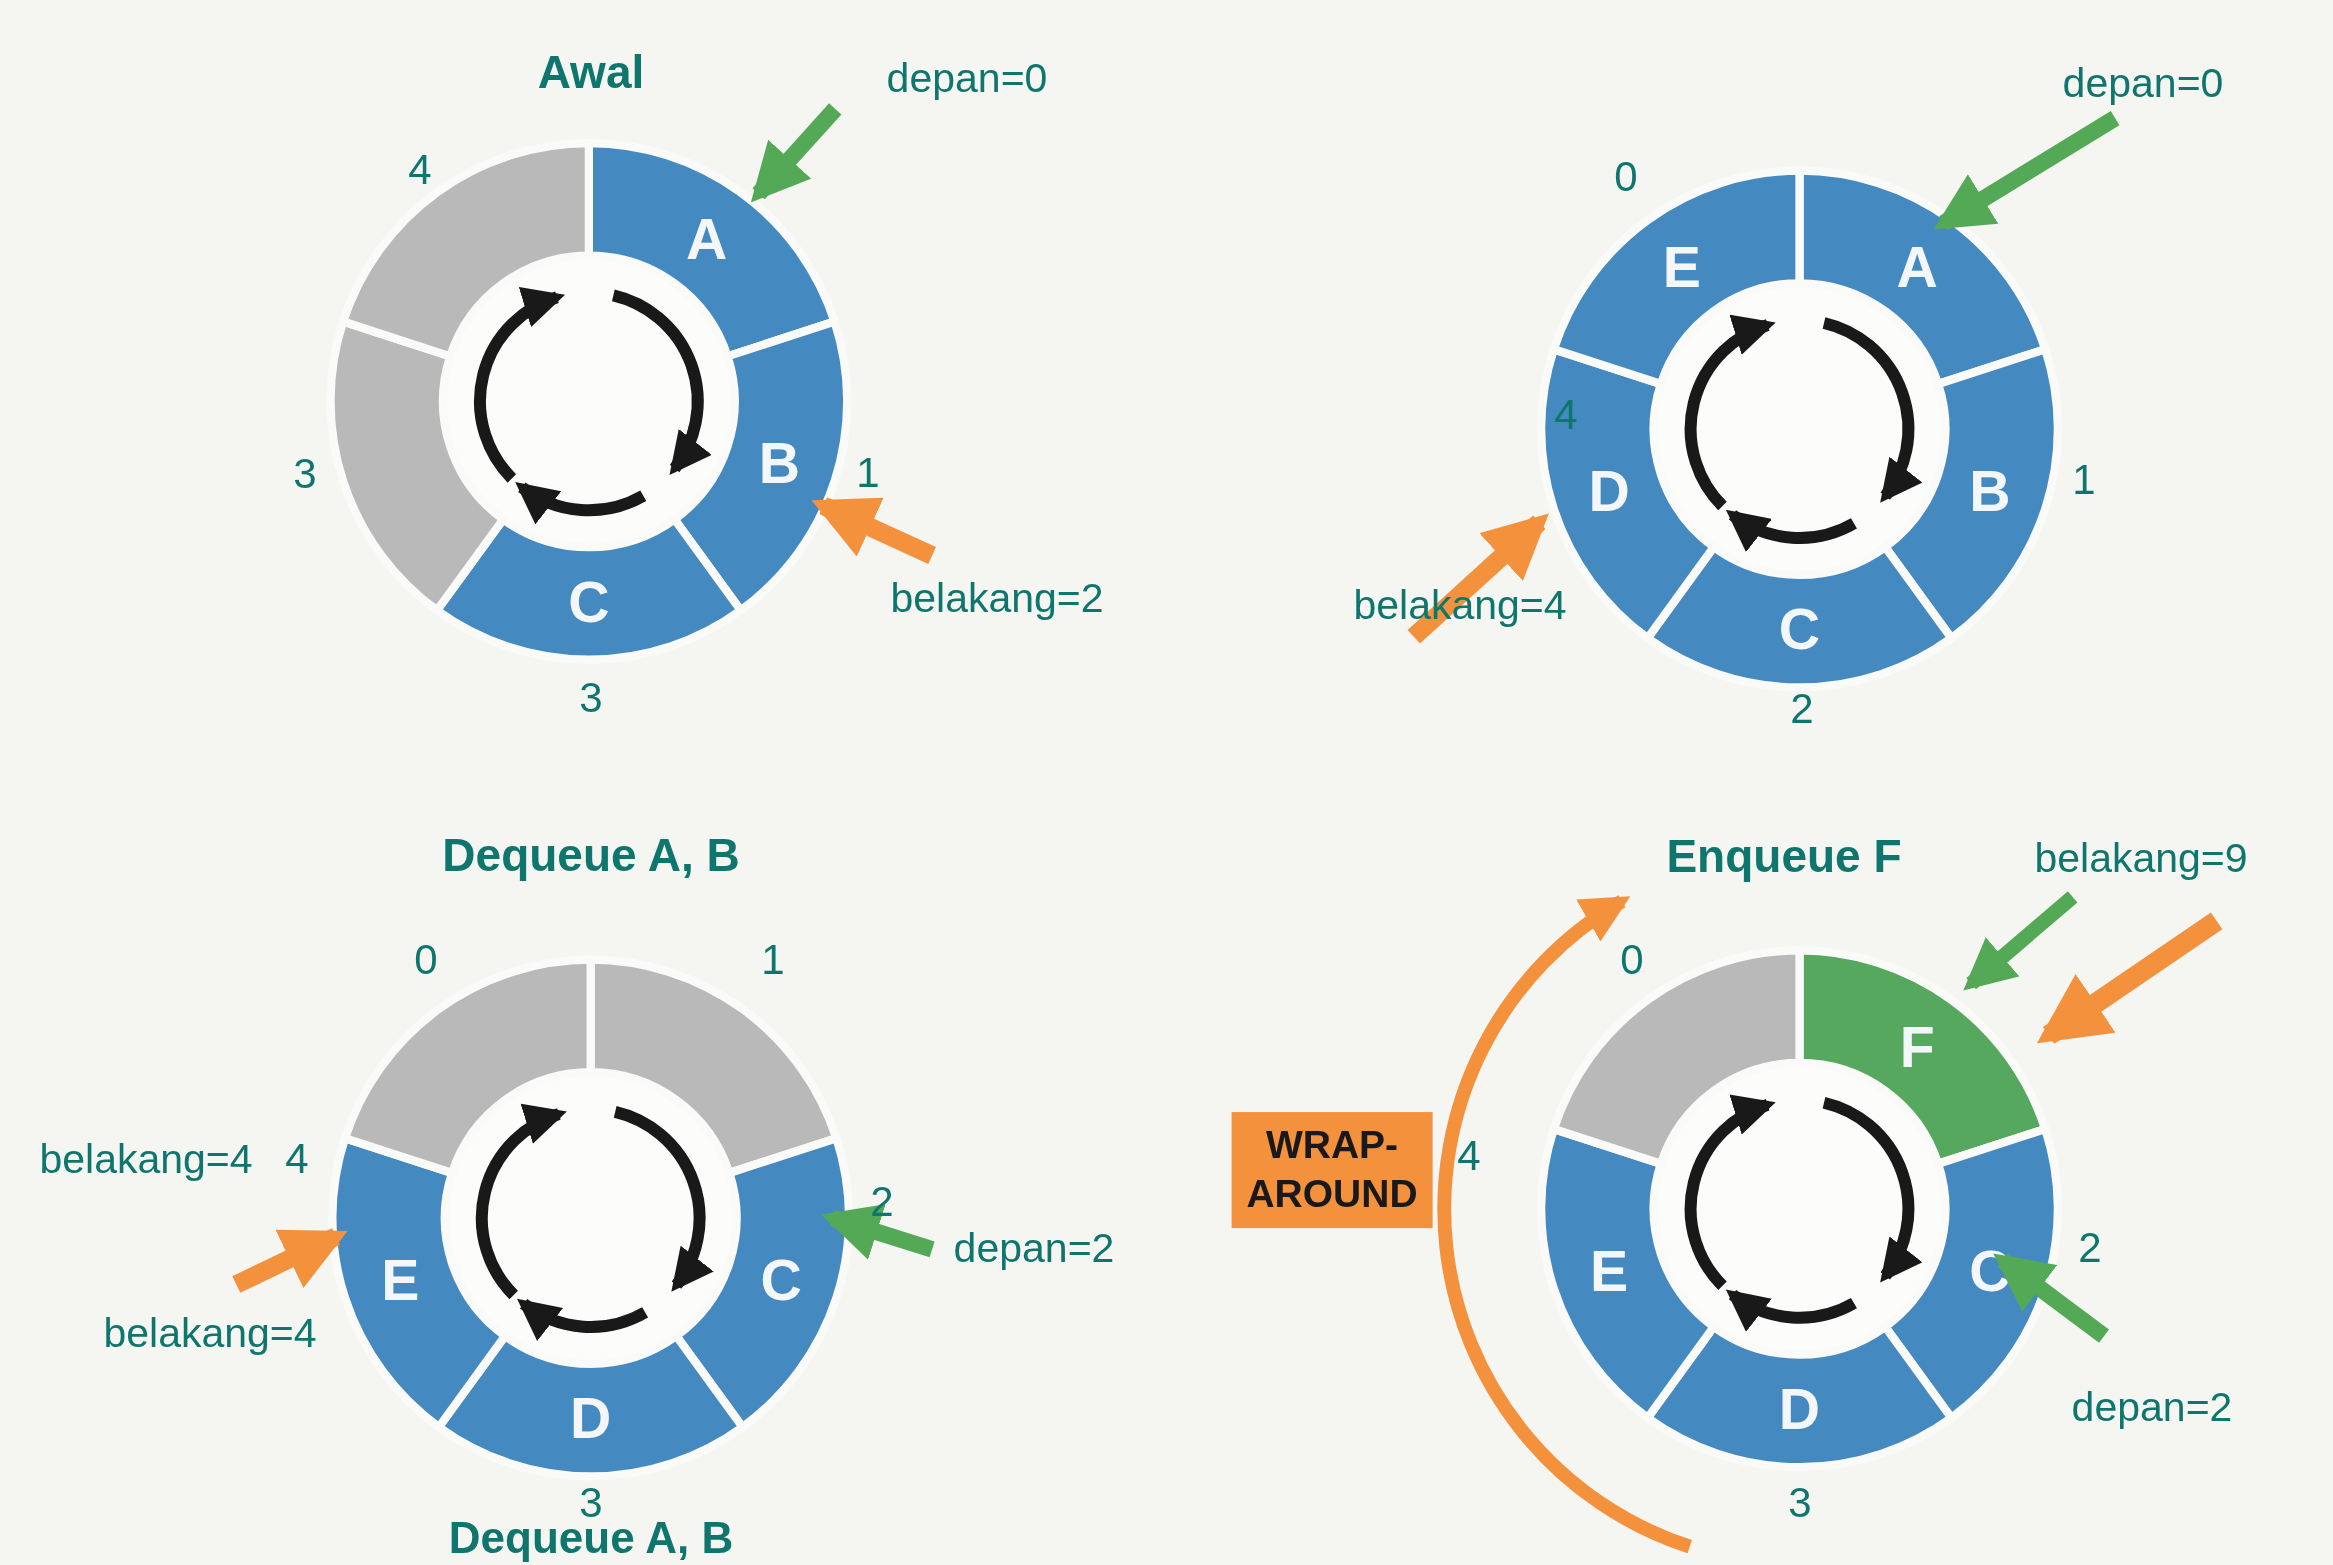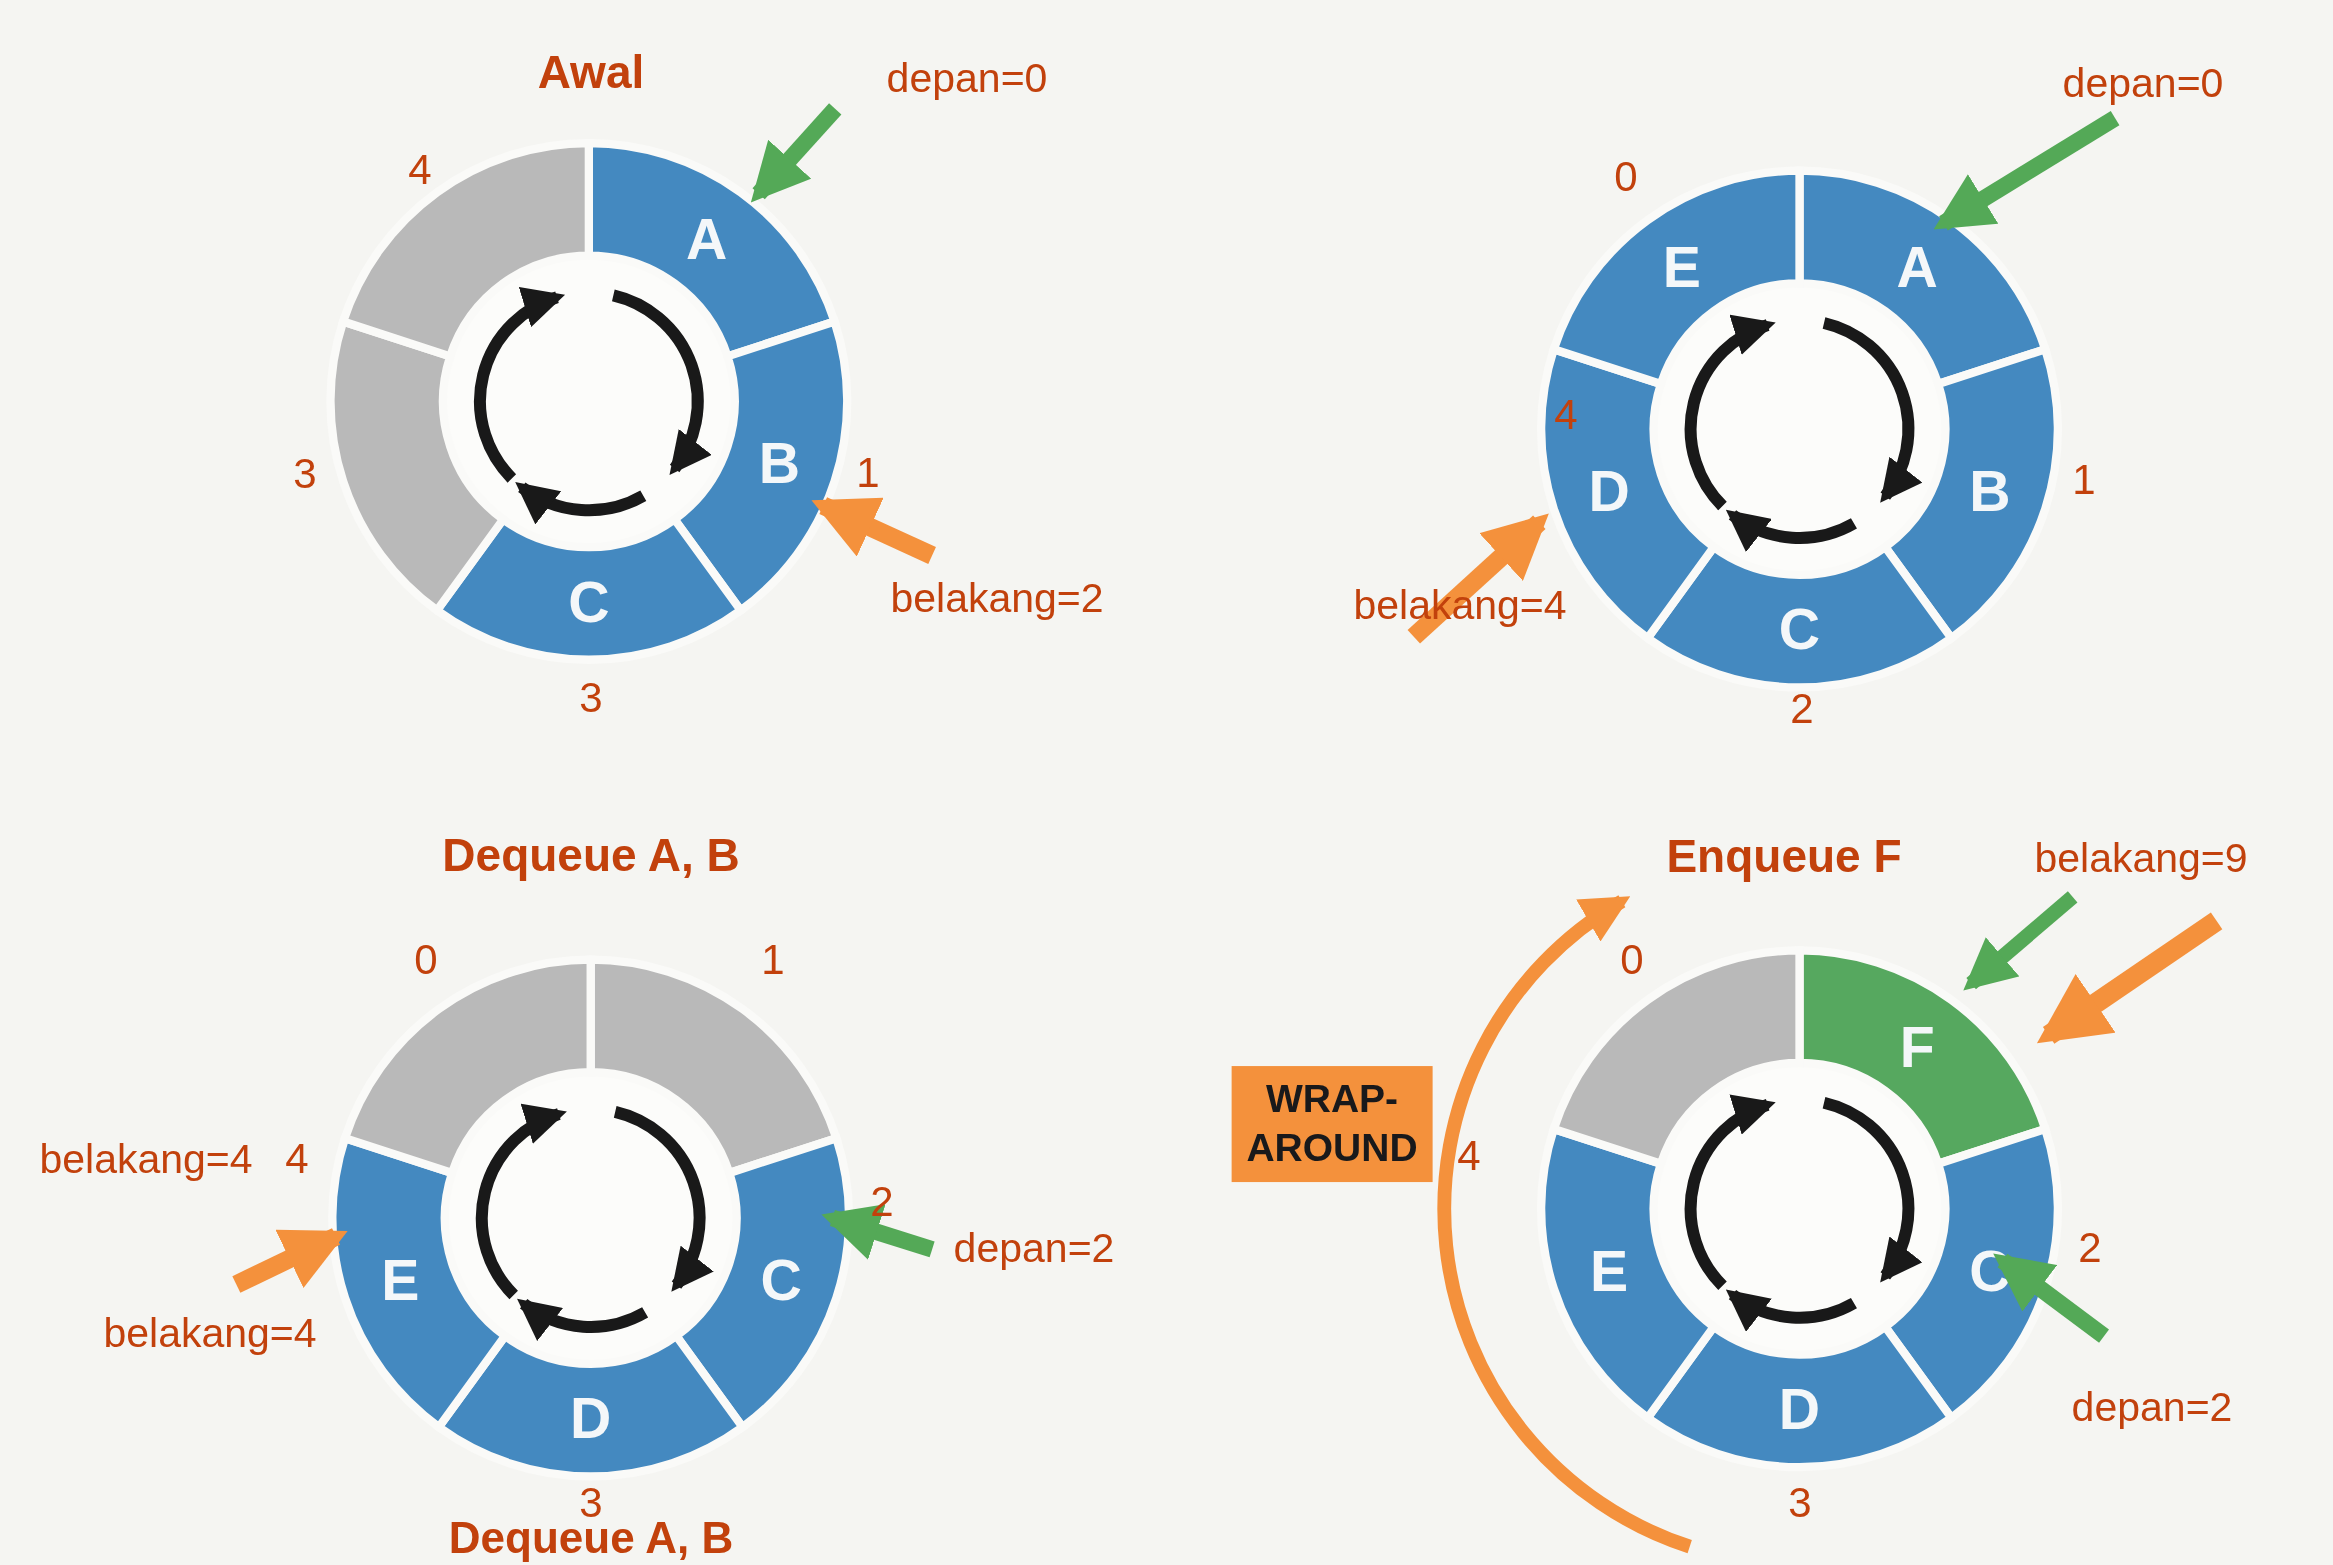--- a/index.html
+++ b/index.html
@@ -1,18 +1,18 @@
 <!DOCTYPE html>
 <html style="font-size:14.8px"><head>
 <meta charset="utf-8">
 <style>
   html,body{margin:0;padding:0;}
   .page{position:relative;width:2333px;height:1565px;background:#f5f5f2;overflow:hidden;
         font-family:"Liberation Sans", sans-serif;}
-  .txt{position:absolute;transform:translate(-50%,-50%);color:#c2410c;white-space:nowrap;}
+  .txt{position:absolute;transform:translate(-50%,-50%);color:#0f766e;white-space:nowrap;}
   .title{font-weight:bold;font-size:46px;}
   .cap{font-weight:bold;font-size:44px;}
   .num{font-size:42px;}
   .lbl{font-size:41px;}
   .badge{position:absolute;transform:translate(-50%,-50%);background:#f4913c;color:#19191b;
          font-weight:bold;font-size:39px;line-height:1.25;text-align:center;padding:9.2px 14.8px;}
   svg{position:absolute;left:0;top:0;}
 </style>
 </head>
 <body>
@@ -124,21 +124,21 @@
   <div class="txt lbl" style="left:1034px;top:1248px">depan=2</div>
   <div class="txt num" style="left:426px;top:960px">0</div>
   <div class="txt num" style="left:773px;top:960px">1</div>
   <div class="txt num" style="left:882px;top:1202px">2</div>
   <div class="txt num" style="left:591px;top:1503px">3</div>
   <div class="txt cap" style="left:591px;top:1538px">Dequeue A, B</div>
 
   <div class="txt title" style="left:1784px;top:856px">Enqueue F</div>
   <div class="txt lbl" style="left:2141px;top:858px">belakang=9</div>
   <div class="txt lbl" style="left:2152px;top:1407px">depan=2</div>
-  <div class="badge" style="left:1332px;top:1124px">
+  <div class="badge" style="left:1332px;top:1170px">
     <div>WRAP-</div>
     <div>AROUND</div>
   </div>
   <div class="txt num" style="left:1632px;top:960px">0</div>
   <div class="txt num" style="left:1469px;top:1156px">4</div>
   <div class="txt num" style="left:2090px;top:1248px">2</div>
   <div class="txt num" style="left:1800px;top:1503px">3</div>
 
 </div>
 

